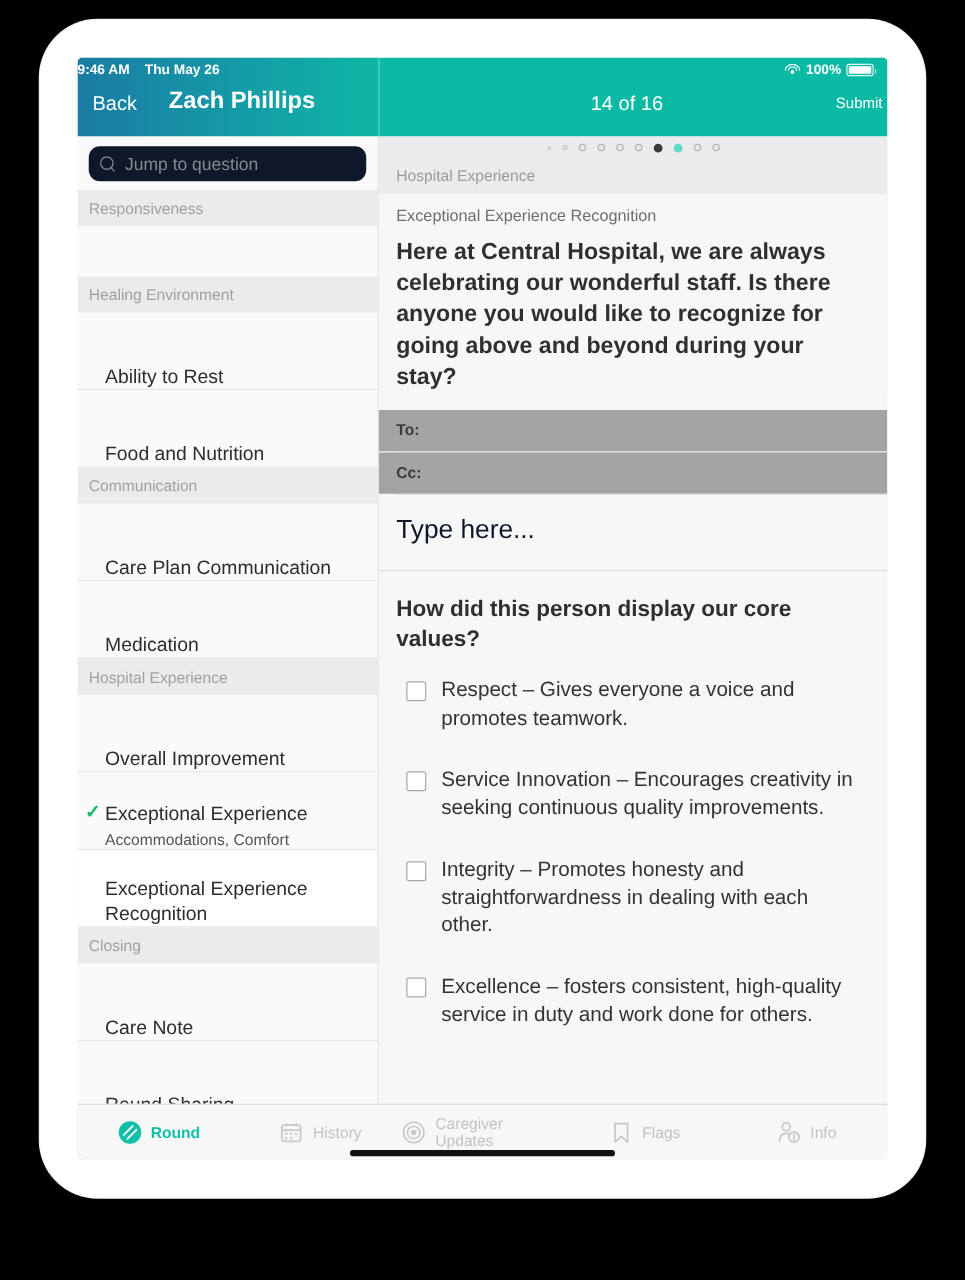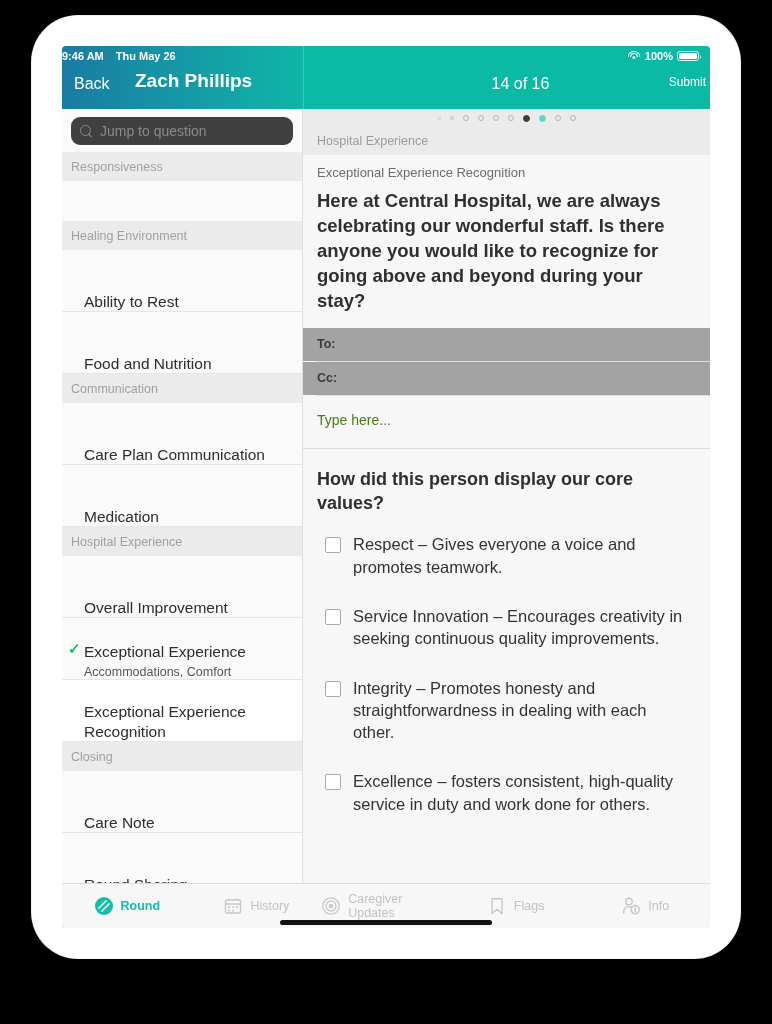--- a/index.html
+++ b/index.html
@@ -62,36 +62,36 @@
   .navbar .grad-right {
     position: absolute; left: 241px; top: 0; width: 407px; height: 63px;
     background: #0bbaa5;
   }
   .nav-divider { position: absolute; left: 241px; top: 0; width: 1px; height: 63px;
                  background: rgba(255,255,255,.22); }
   .nav-row { position: absolute; left: 0; top: 19px; width: 648px; height: 44px; }
   .back-btn { position: absolute; left: 12px; top: 10px; color: #fff; font-size: 16px; }
   .patient-name { position: absolute; left: 73px; top: 5px; color: #fff;
                   font-size: 19px; font-weight: bold; }
-  .page-count { position: absolute; left: 255px; top: 10px; width: 407px;
+  .page-count { position: absolute; left: 236px; top: 10px; width: 407px;
                 text-align: center; color: #fff; font-size: 16px; }
   .submit-btn { position: absolute; right: 4px; top: 10px; color: #fff;
                 font-size: 12px; font-weight: normal; }
 
   
   .sidebar {
     position: absolute; left: 0; top: 63px;
     width: 241px; height: 819px;
     background: #fafafa;
     border-right: 1px solid #dedede;
     overflow: hidden;
   }
   .search-wrap { padding: 8px 9px 7px 9px; background: #fafafa; }
   .search-box {
-    height: 28px; background: #404040; border-radius: 9px;
+    height: 28px; background: #0f172a; border-radius: 9px;
     display: flex; align-items: center; padding: 0 9px; gap: 7px;
   }
   .search-ico { width: 13px; height: 13px; position: relative; flex: none; }
   .search-ico::before { content:''; position:absolute; left:0; top:0; width: 9px; height: 9px;
     border: 1.4px solid #8a8a8e; border-radius: 50%; }
   .search-ico::after { content:''; position:absolute; left: 8px; top: 8px; width: 5px; height: 1.4px;
     background: #8a8a8e; transform: rotate(45deg); transform-origin: left center; }
   .search-ph { color: #8a8a8e; font-size: 14px; }
 
   .sect-head {
@@ -136,21 +136,21 @@
   .dot.fill-teal { background: #5fd8c8; border-color: #5fd8c8; width: 7px; height: 7px; }
 
   .sect-banner { height: 28px; background: #ebebeb; display: flex; align-items: center;
                  padding-left: 14px; color: #9b9b9d; font-size: 12.5px; }
   .q-block { padding: 10px 20px 0 14px; background: #f7f7f7; }
   .q-name { color: #6d6d6d; font-size: 13px; margin-bottom: 9px; }
   .q-title { color: #2f2f2f; font-size: 18.5px; font-weight: bold; line-height: 1.35; }
 
   .field-row { padding: 0 14px; height: 33px; display: flex; align-items: center;
                color: #3a3a3a; font-size: 12.5px; font-weight: bold; background: #a3a3a3; }
-  .type-here { padding: 16px 14px 20px 14px; color: #4d7c0f; font-size: 14px; background: #f7f7f7; }
+  .type-here { padding: 16px 14px 20px 14px; color: #0f172a; font-size: 21px; background: #f7f7f7; }
   .hr { height: 1px; background: #dcdcdc; margin: 0 0 0 14px; }
 
   .q2-title { padding: 18px 40px 6px 14px; color: #2f2f2f; font-size: 18px;
               font-weight: bold; line-height: 1.35; }
   .opt-list { padding: 12px 0 0 0; }
   .opt {
     display: flex; align-items: flex-start; gap: 12px;
     padding: 0 22px 0 22px; margin-bottom: 27px;
   }
   .cbox { width: 16px; height: 16px; border: 1.4px solid #a9a9ab; background: #fff;

